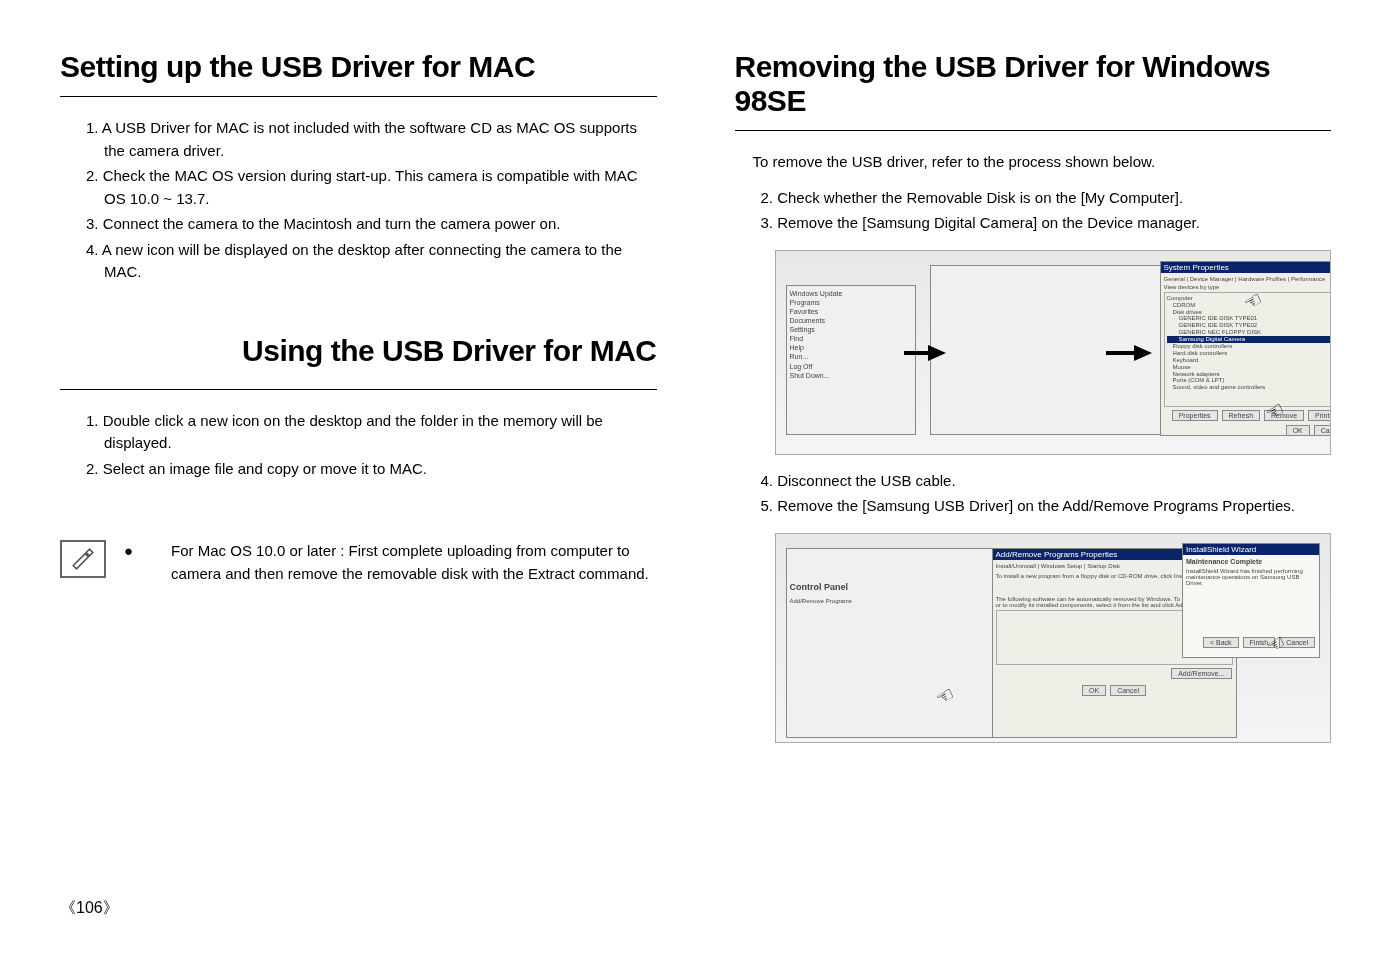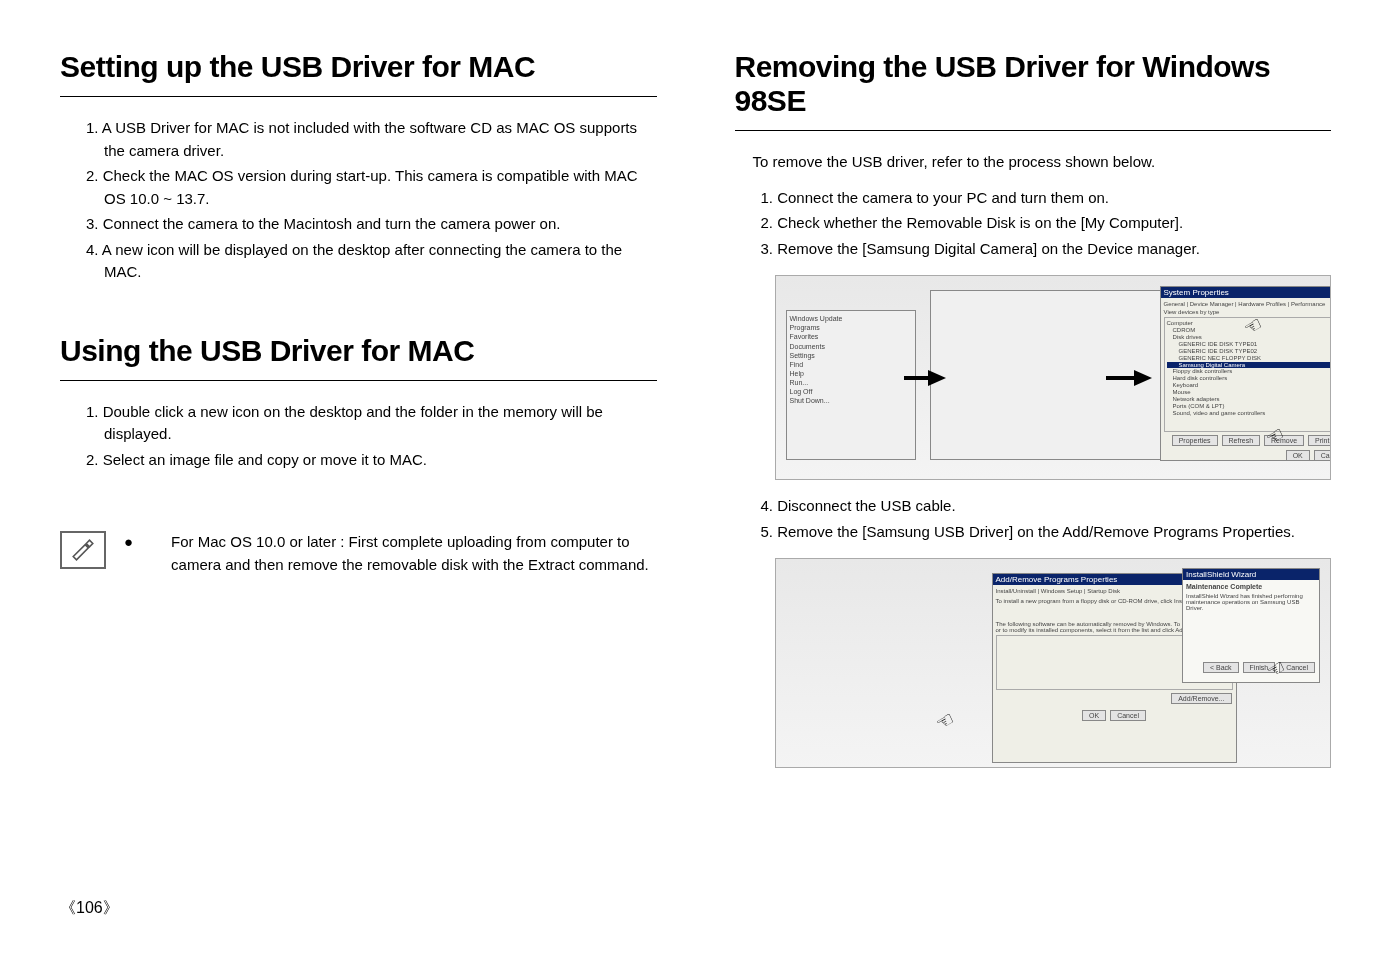--- a/index.html
+++ b/index.html
@@ -44,21 +44,22 @@
     }
     ol.numbered li {
       margin-bottom: 3px;
       text-indent: -18px;
       padding-left: 18px;
     }
     .subhead {
       font-size: 30px;
       font-weight: bold;
       margin-top: 50px;
-      margin-bottom: 12px;
+      margin-bottom: 21px;
+      text-align: right;
     }
     .note-row {
       display: flex;
       align-items: flex-start;
       margin-top: 60px;
       gap: 18px;
       margin-left: 0;
     }
     .note-icon {
       width: 46px;
@@ -174,21 +175,20 @@
         <span class="txt">For Mac OS 10.0 or later : First complete uploading from computer to camera and then remove the removable disk with the Extract command.</span>
       </div>
     </div>
   </div>
 
   <div class="col">
     <h1>Removing the USB Driver for Windows 98SE</h1>
     <hr class="rule">
     <div class="intro">To remove the USB driver, refer to the process shown below.</div>
     <ol class="numbered">
-      <li>1. Connect the camera to your PC and turn them on.</li>
       <li>2. Check whether the Removable Disk is on the [My Computer].</li>
       <li>3. Remove the [Samsung Digital Camera] on the Device manager.</li>
     </ol>
 
     <div class="win-shot tall">
       <div class="shot-panel tb1">
         <div style="font-size:7px;line-height:1.3">Windows Update<br>Programs<br>Favorites<br>Documents<br>Settings<br>Find<br>Help<br>Run...<br>Log Off<br>Shut Down...</div>
       </div>
       <div class="shot-panel tb2"></div>
       <div class="arrow-line" style="left:128px; top:100px; width:28px;"></div>
@@ -234,20 +234,24 @@
       <span class="hand" style="right:68px;top:38px">☜</span>
       <span class="hand" style="left:490px;top:148px">☜</span>
     </div>
 
     <ol class="numbered">
       <li>4. Disconnect the USB cable.</li>
       <li>5. Remove the [Samsung USB Driver] on the Add/Remove Programs Properties.</li>
     </ol>
 
     <div class="win-shot short">
+      <div class="shot-panel shot2-left">
+        <div style="font-weight:bold;font-size:9px;margin-top:30px">Control Panel</div>
+        <div style="font-size:6px;margin-top:6px">Add/Remove Programs</div>
+      </div>
       <div class="shot-panel shot2-mid">
         <div class="title">Add/Remove Programs Properties</div>
         <div style="font-size:6px">
           <span>Install/Uninstall</span> |
           <span>Windows Setup</span> |
           <span>Startup Disk</span>
         </div>
         <div style="font-size:6px;margin-top:4px">To install a new program from a floppy disk or CD-ROM drive, click Install.</div>
         <div style="text-align:right"><span class="btn-sm">Install...</span></div>
         <div style="font-size:6px;margin-top:4px">The following software can be automatically removed by Windows. To remove a program or to modify its installed components, select it from the list and click Add/Remove.</div>

